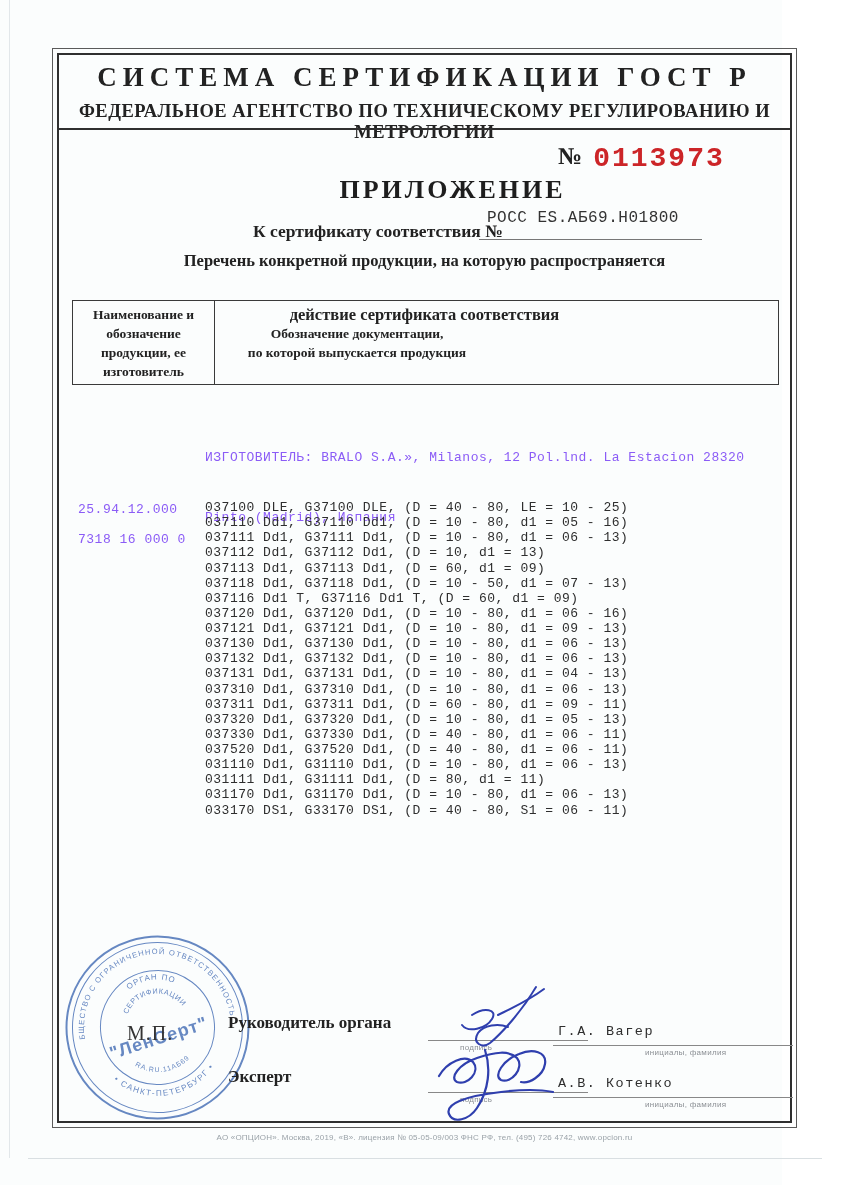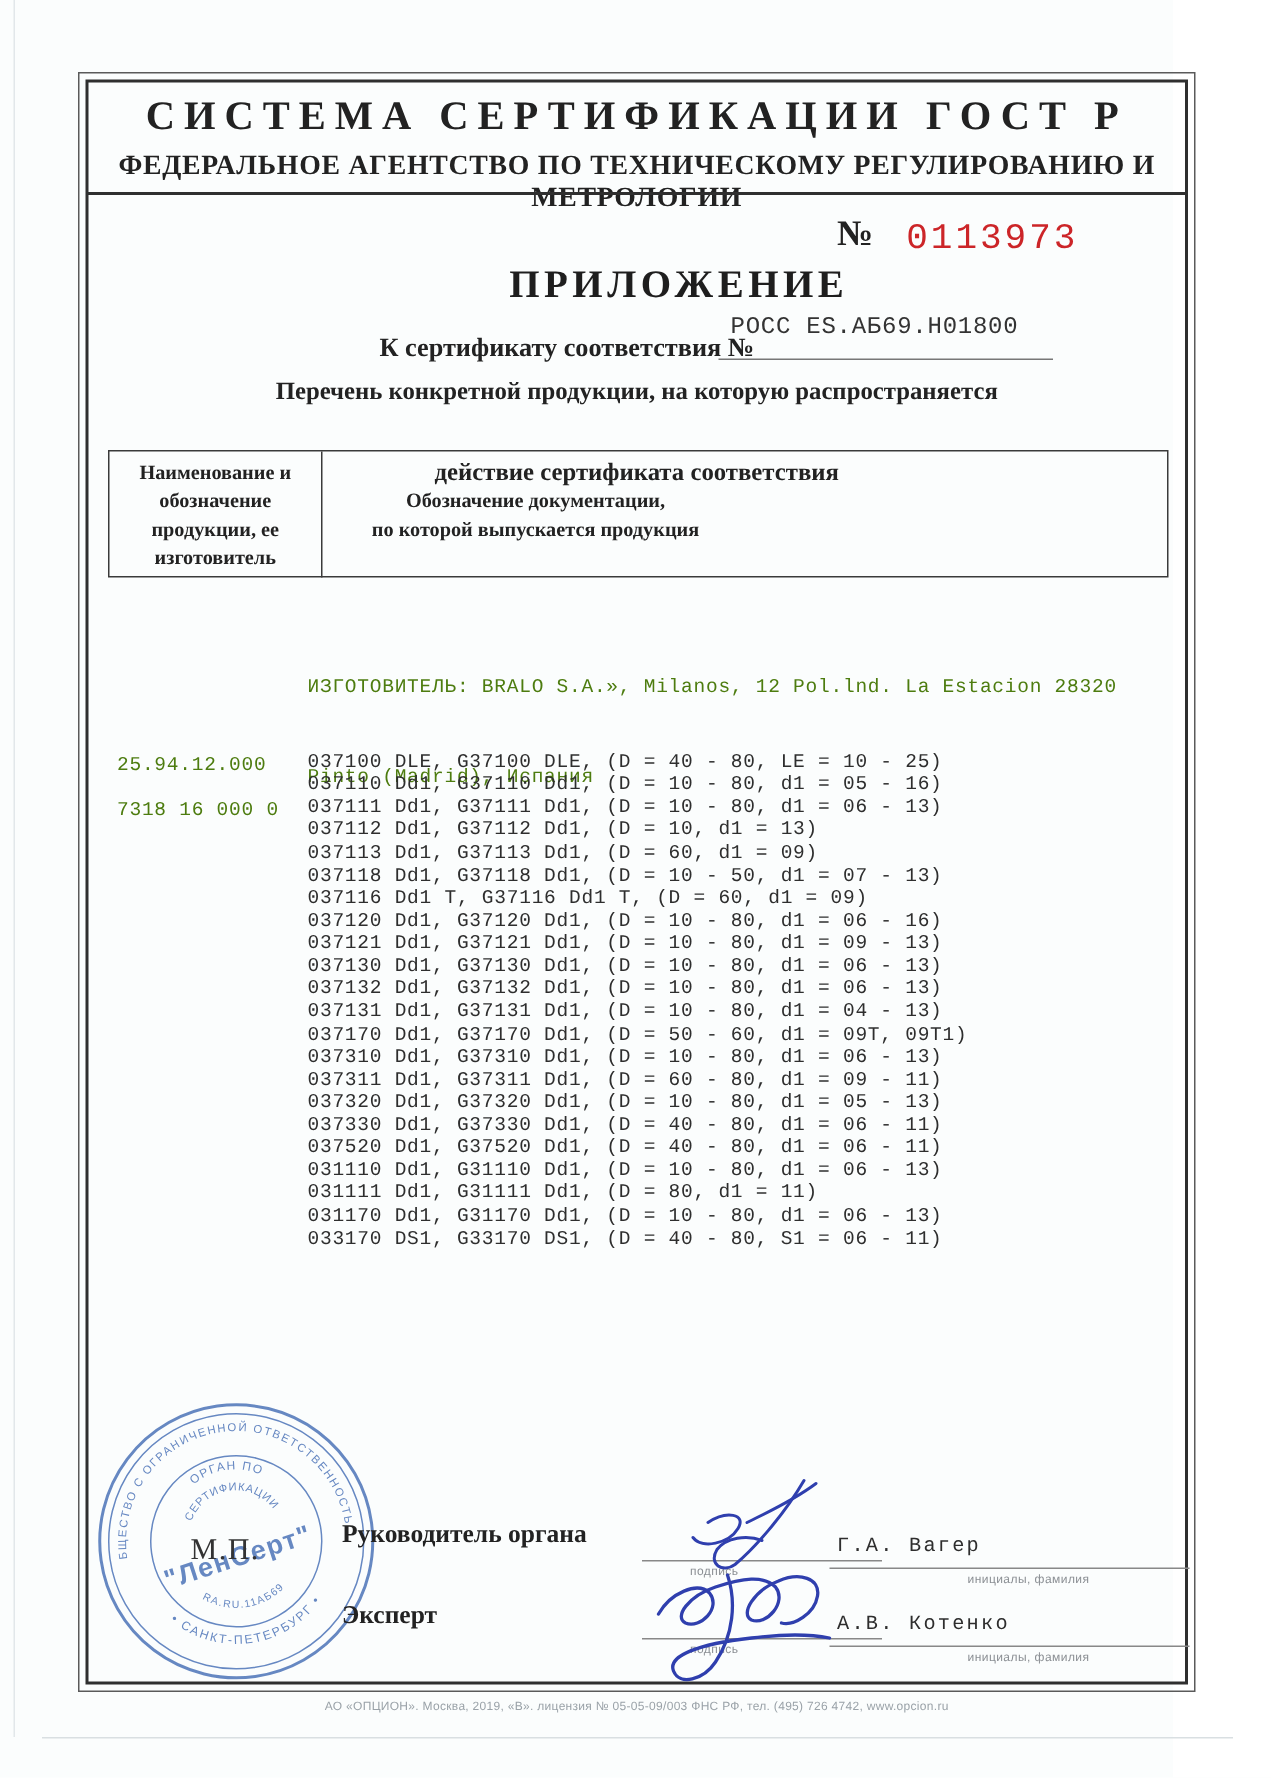--- a/index.html
+++ b/index.html
@@ -37,21 +37,21 @@
   }
   .head-divider{
     position:absolute;left:58px;top:128px;width:733px;height:0;
     border-bottom:2px solid #2f2f2f;
   }
 
   .doc-number{top:143px;left:558px;white-space:nowrap;}
   .doc-number .no-sign{font-size:24px;font-weight:bold;color:#222;vertical-align:2px;}
   .doc-number .no-value{
     font-family:"Liberation Mono","DejaVu Sans Mono",monospace;
-    font-size:24px;font-weight:normal;color:#cc2528;letter-spacing:2px;margin-left:18px;
+    font-size:28px;font-weight:bold;color:#cc2528;letter-spacing:2px;margin-left:7px;
   }
 
   .title{top:175px;font-size:26px;font-weight:bold;letter-spacing:3px;color:#1e1e1e;margin-left:28px;}
 
   .cert-label{top:221px;left:253px;font-size:17.5px;font-weight:bold;color:#222;}
   .cert-value{
     top:209px;left:487px;
     font-family:"Liberation Mono","DejaVu Sans Mono",monospace;
     font-size:16px;letter-spacing:0.5px;color:#333;text-align:right;
   }
@@ -74,21 +74,21 @@
   .tbl-cell-code.top{border-bottom:1.5px solid #3a3a3a;}
   .tbl-cell-center{
     display:flex;align-items:center;justify-content:center;text-align:center;
     font-size:13.5px;font-weight:bold;color:#222;line-height:19px;padding:4px 10px;
     box-sizing:border-box;
   }
   .tbl-cell-center.mid{border-right:1.5px solid #3a3a3a;}
 
   .mono{
     font-family:"Liberation Mono","DejaVu Sans Mono",monospace;
-    font-size:13px;letter-spacing:0.5px;color:#4d7c0f;
+    font-size:13px;letter-spacing:0.5px;color:#8b5cf6;
   }
   .manufacturer{top:408px;left:205px;line-height:20px;white-space:pre;}
   .code-ok{top:502px;left:78px;}
   .code-tnved{top:532px;left:78px;}
   .product-list{top:500px;left:205px;}
   .prod-line{
     font-family:"Liberation Mono","DejaVu Sans Mono",monospace;
     font-size:13px;letter-spacing:0.5px;color:#2e2e2e;
     line-height:15.13px;white-space:pre;
   }
@@ -175,21 +175,20 @@
       <div class="prod-line">037111 Dd1, G37111 Dd1, (D = 10 - 80, d1 = 06 - 13)</div>
       <div class="prod-line">037112 Dd1, G37112 Dd1, (D = 10, d1 = 13)</div>
       <div class="prod-line">037113 Dd1, G37113 Dd1, (D = 60, d1 = 09)</div>
       <div class="prod-line">037118 Dd1, G37118 Dd1, (D = 10 - 50, d1 = 07 - 13)</div>
       <div class="prod-line">037116 Dd1 T, G37116 Dd1 T, (D = 60, d1 = 09)</div>
       <div class="prod-line">037120 Dd1, G37120 Dd1, (D = 10 - 80, d1 = 06 - 16)</div>
       <div class="prod-line">037121 Dd1, G37121 Dd1, (D = 10 - 80, d1 = 09 - 13)</div>
       <div class="prod-line">037130 Dd1, G37130 Dd1, (D = 10 - 80, d1 = 06 - 13)</div>
       <div class="prod-line">037132 Dd1, G37132 Dd1, (D = 10 - 80, d1 = 06 - 13)</div>
       <div class="prod-line">037131 Dd1, G37131 Dd1, (D = 10 - 80, d1 = 04 - 13)</div>
-      <div class="prod-line">037170 Dd1, G37170 Dd1, (D = 50 - 60, d1 = 09T, 09T1)</div>
       <div class="prod-line">037310 Dd1, G37310 Dd1, (D = 10 - 80, d1 = 06 - 13)</div>
       <div class="prod-line">037311 Dd1, G37311 Dd1, (D = 60 - 80, d1 = 09 - 11)</div>
       <div class="prod-line">037320 Dd1, G37320 Dd1, (D = 10 - 80, d1 = 05 - 13)</div>
       <div class="prod-line">037330 Dd1, G37330 Dd1, (D = 40 - 80, d1 = 06 - 11)</div>
       <div class="prod-line">037520 Dd1, G37520 Dd1, (D = 40 - 80, d1 = 06 - 11)</div>
       <div class="prod-line">031110 Dd1, G31110 Dd1, (D = 10 - 80, d1 = 06 - 13)</div>
       <div class="prod-line">031111 Dd1, G31111 Dd1, (D = 80, d1 = 11)</div>
       <div class="prod-line">031170 Dd1, G31170 Dd1, (D = 10 - 80, d1 = 06 - 13)</div>
       <div class="prod-line">033170 DS1, G33170 DS1, (D = 40 - 80, S1 = 06 - 11)</div>
     </div>

